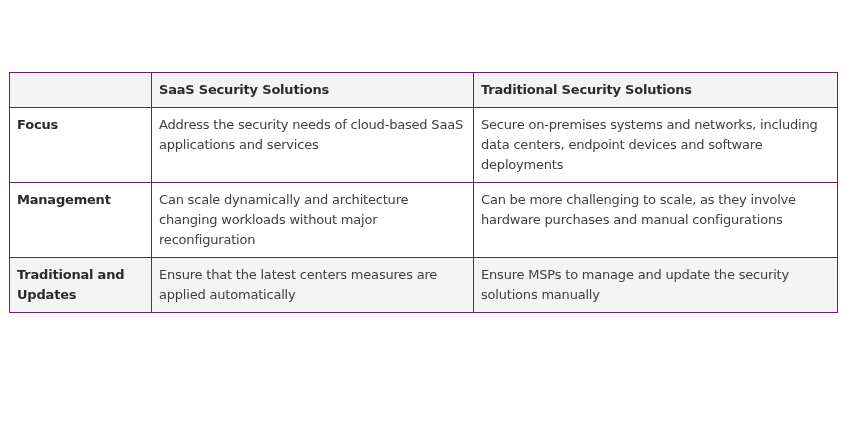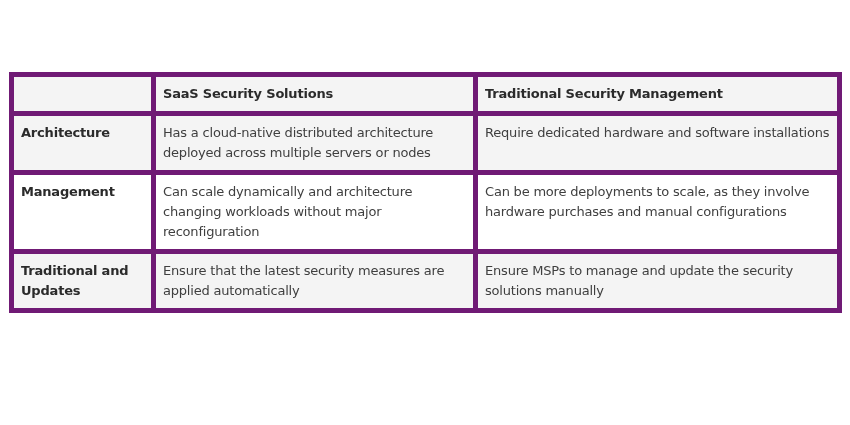--- a/index.html
+++ b/index.html
@@ -8,21 +8,21 @@
       font-family: "DejaVu Sans", "Liberation Sans", sans-serif;
       color: #3f3f3f;
     }
     table.cmp {
       position: absolute; left: 9px; top: 72px;
       width: 828px; border-collapse: collapse;
       font-size: 13px; line-height: 20px;
       table-layout: fixed;
     }
     table.cmp td, table.cmp th {
-      border: 5px solid #701a75;
+      border: 1px solid #701a75;
       padding: 7px 7px 7px 7px;
       vertical-align: top;
       text-align: left;
       letter-spacing: -0.2px;
     }
     table.cmp th { font-weight: bold; color: #2b2b2b; }
     td.rowhead { font-weight: bold; color: #2b2b2b; }
     tr.shade td, tr.shade th { background: #f4f4f4; }
     tr.plain td { background: #ffffff; }
     col.c1 { width: 142px; }
@@ -40,31 +40,31 @@
 <table class="cmp">
   <colgroup>
     <col class="c1">
       <col class="c2">
       <col class="c3">
   </colgroup>
   <tbody>
       <tr class="shade r0">
     <th></th>
     <th>SaaS Security Solutions</th>
-    <th>Traditional Security Management</th>
+    <th>Traditional Security Solutions</th>
   </tr>
-  <tr class="shade r2">
-    <td class="rowhead">Architecture</td>
-    <td>Has a cloud-native distributed architecture deployed across multiple servers or nodes</td>
-    <td>Require dedicated hardware and software installations</td>
+  <tr class="plain r1">
+    <td class="rowhead">Focus</td>
+    <td>Address the security needs of cloud-based SaaS applications and services</td>
+    <td>Secure on-premises systems and networks, including data centers, endpoint devices and software deployments</td>
   </tr>
   <tr class="plain r3">
     <td class="rowhead">Management</td>
     <td>Can scale dynamically and architecture changing workloads without major reconfiguration</td>
-    <td>Can be more deployments to scale, as they involve hardware purchases and manual configurations</td>
+    <td>Can be more challenging to scale, as they involve hardware purchases and manual configurations</td>
   </tr>
   <tr class="shade r4">
     <td class="rowhead">Traditional and Updates</td>
-    <td>Ensure that the latest security measures are applied automatically</td>
+    <td>Ensure that the latest centers measures are applied automatically</td>
     <td>Ensure MSPs to manage and update the security solutions manually</td>
   </tr>
 </tbody>
   </table>
 
 </body></html>

